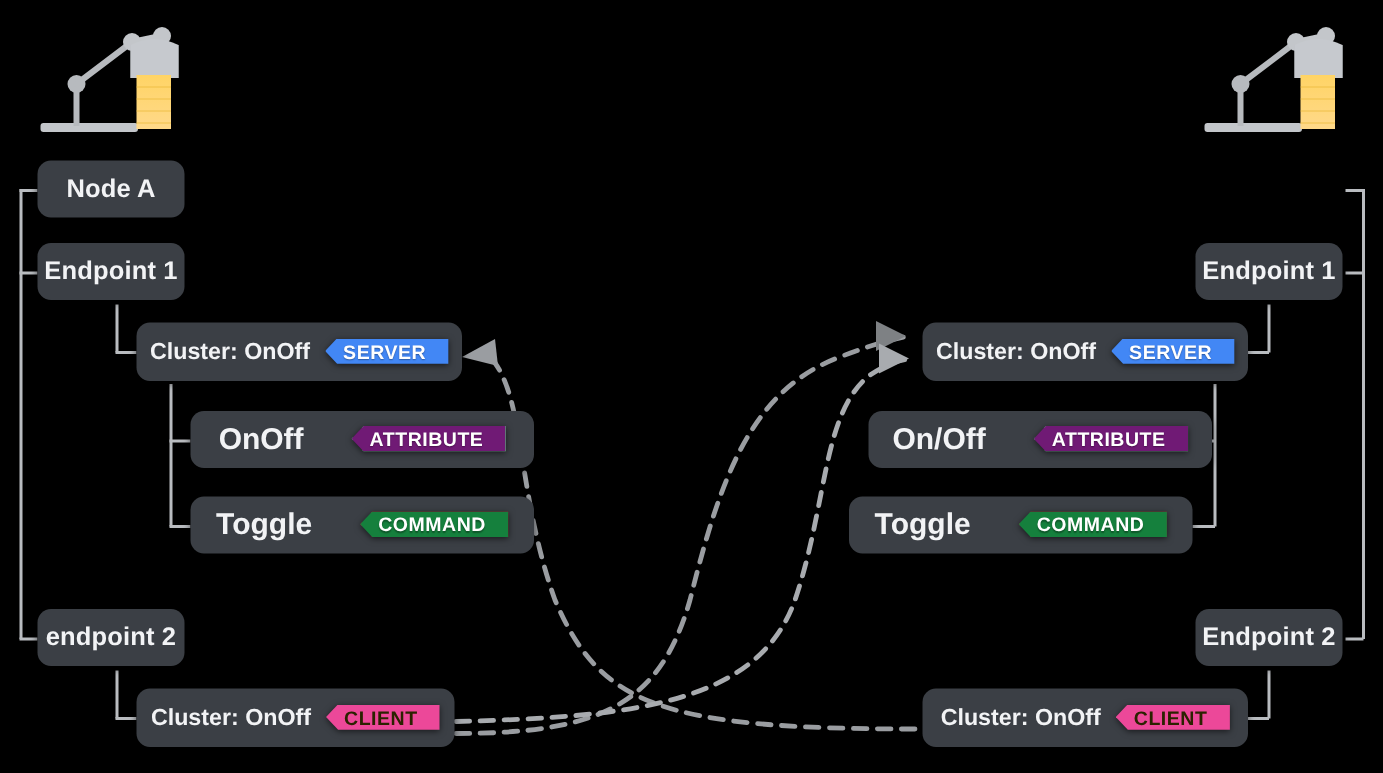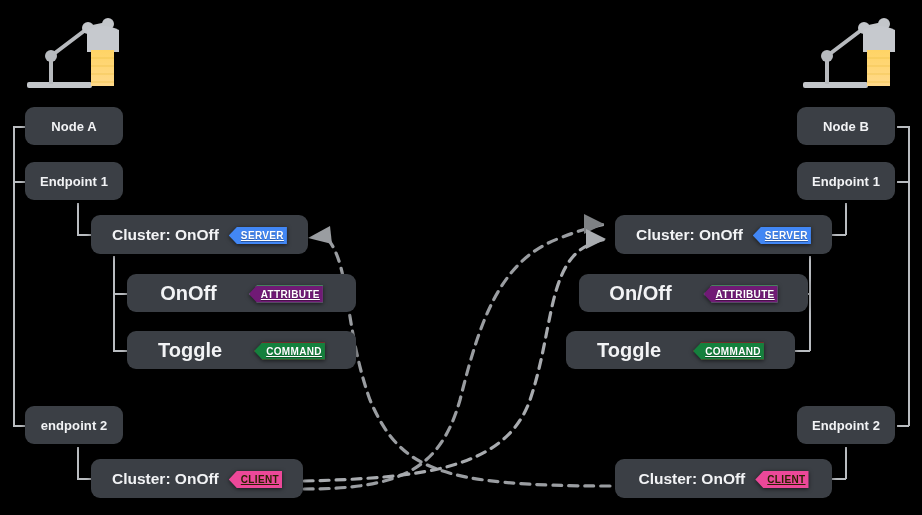--- a/index.html
+++ b/index.html
@@ -13,21 +13,21 @@
     background:#3b3f45;
     border-radius:9px;
     color:#f2f3f5;
     display:flex;
     align-items:center;
     justify-content:center;
     box-sizing:border-box;
     box-shadow:0 2px 5px rgba(0,0,0,.55);
     white-space:nowrap;
   }
-  .box .lbl{font-size:13px;font-weight:600;letter-spacing:.1px;}
+  .box .lbl{font-size:17px;font-weight:600;letter-spacing:.1px;}
 
   
   .row{
     display:flex;
     align-items:flex-end;
     justify-content:center;
     gap:10px;
     width:100%;
     padding:0 14px;
     box-sizing:border-box;
@@ -43,30 +43,29 @@
     box-sizing:border-box;
     justify-content:center;
     gap:32px;
   }
   .memrow .txt{font-size:20px;font-weight:600;}
 
   
   .badge{
     position:relative;
     display:inline-block;
-    font-size:10px;
+    font-size:13px;
     font-weight:700;
     letter-spacing:.35px;
     line-height:17px;
     height:17px;
-    padding:0 3px 0 12px;
+    padding:0 15px 0 12px;
     clip-path:polygon(8px 0, 100% 0, 100% 100%, 8px 100%, 0 50%);
     box-sizing:content-box;
     text-shadow:0 1px 1px rgba(0,0,0,.35);
-    text-decoration:underline;
   }
   .badge.server {background:#4287f5;color:#ffffff;}
   .badge.client {background:#ec4899;color:#2b2200;text-shadow:none;}
   .badge.attribute{background:#701a75;color:#ffffff;box-shadow:0 0 0 1.5px #5fd183;}
   .badge.command {background:#15803d;color:#ffffff;box-shadow:0 0 0 1.5px #b0281f;}
   .badge-wrap{display:inline-block;filter:drop-shadow(0 1px 2px rgba(0,0,0,.6));}
   .badge.attribute,.badge.command{
     clip-path:polygon(8px 0, 100% 0, 100% 100%, 8px 100%, 0 50%);
   }
 
@@ -220,23 +219,20 @@
 
   <div class="box" style="left:91px;top:459px;width:212px;height:39px;">
     <div class="row">
       <span class="txt">Cluster: OnOff</span>
       <span class="badge-wrap">
         <span class="badge client">CLIENT</span>
       </span>
     </div>
   </div>
 
-  <div class="box" style="left:797px;top:107px;width:98px;height:38px;">
-    <span class="lbl">Node B</span>
-  </div>
 
   <div class="box" style="left:797px;top:162px;width:98px;height:38px;">
     <span class="lbl">Endpoint 1</span>
   </div>
 
   <div class="box" style="left:615px;top:215px;width:217px;height:39px;">
     <div class="row">
       <span class="txt">Cluster: OnOff</span>
       <span class="badge-wrap">
         <span class="badge server">SERVER</span>

